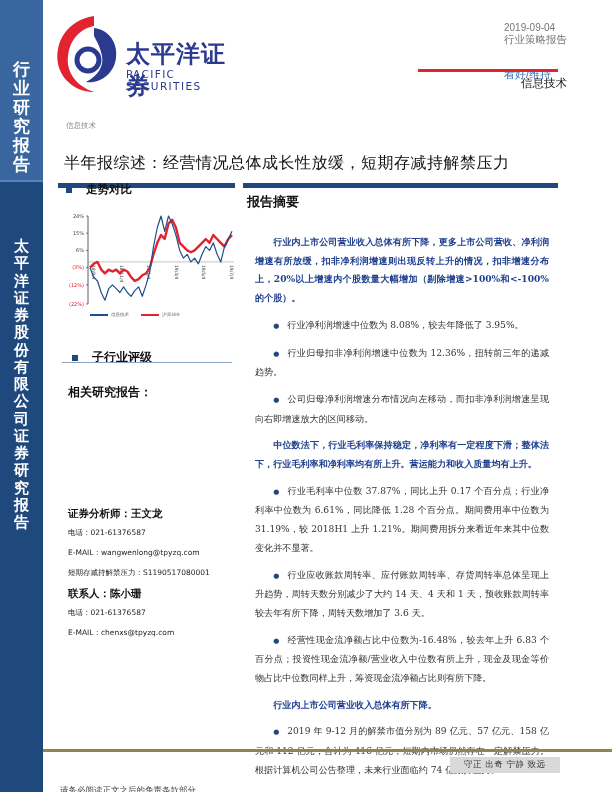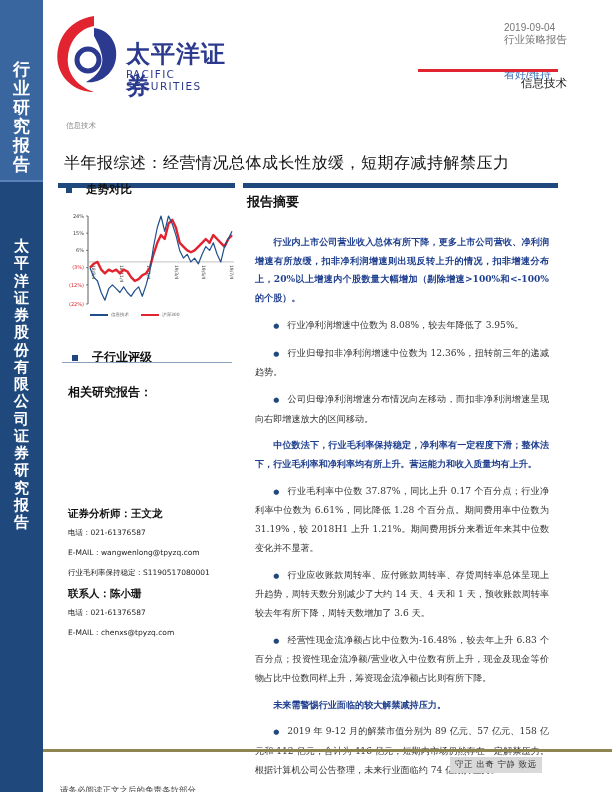--- a/index.html
+++ b/index.html
@@ -54,21 +54,21 @@
   .sum-title { position:absolute; left:247px; top:193px; font-weight:bold; font-size:13px; color:#111; }
   .summary { position:absolute; left:247px; top:225px; width:310px; font-size:9.1px; line-height:18.7px; color:#333; text-align:justify; }
   .summary p { margin:8px; }
   .summary .ind { text-indent:2em; }
   .summary .b { font-weight:bold; color:#1f3f8f; }
   .summary .bullet { color:#1f497d; font-size:7px; margin-right:8px; display:inline-block; text-indent:0; }
   .summary .risk-lbl { font-weight:bold; color:#1f3f8f; }
 
   .footer-line { position:absolute; left:43px; top:749px; width:569px; height:3px; background:#8f8552; }
   .footer-l { position:absolute; left:60px; top:785px; font-size:8.5px; color:#444; }
-  .footer-r { position:absolute; left:450px; top:757px; font-size:8.5px; color:#333; background:#d9d9d9; padding:2px 5px; letter-spacing:0.5px; }
+  .footer-r { position:absolute; left:450px; top:757px; font-size:8.5px; color:#333; background:#d9d9d9; padding:2px 14px; letter-spacing:0.5px; }
 </style>
 </head>
 <body>
 
 <div class="left-bar">
   <div class="top-seg"></div>
   <div class="divider"></div>
   <div class="vert-text vt1">
     <span>行</span>
       <span>业</span>
@@ -169,36 +169,36 @@
   <div class="sq"></div>
   <span>子行业评级</span>
 </div>
 <div class="thin-line"></div>
 <div class="related">相关研究报告：</div>
 
 <div class="contact">
   <div class="row bold">证券分析师：王文龙</div>
   <div class="row">电话：021-61376587</div>
   <div class="row">E-MAIL：wangwenlong@tpyzq.com</div>
-  <div class="row">行业毛利率保持稳定：S1190517080001</div>
+  <div class="row">短期存减持解禁压力：S1190517080001</div>
   <div class="row bold">联系人：陈小珊</div>
   <div class="row">电话：021-61376587</div>
   <div class="row">E-MAIL：chenxs@tpyzq.com</div>
 </div>
 
 <div class="sum-title">报告摘要</div>
 <div class="summary">
   <p class="ind b">行业内上市公司营业收入总体有所下降，更多上市公司营收、净利润增速有所放缓，扣非净利润增速则出现反转上升的情况，扣非增速分布上，20%以上增速内个股数量大幅增加（剔除增速&gt;100%和&lt;-100%的个股）。</p>
   <p class="ind"><span class="bullet">●</span><span>行业净利润增速中位数为 8.08%，较去年降低了 3.95%。</span></p>
   <p class="ind"><span class="bullet">●</span><span>行业归母扣非净利润增速中位数为 12.36%，扭转前三年的递减趋势。</span></p>
   <p class="ind"><span class="bullet">●</span><span>公司归母净利润增速分布情况向左移动，而扣非净利润增速呈现向右即增速放大的区间移动。</span></p>
   <p class="ind b">中位数法下，行业毛利率保持稳定，净利率有一定程度下滑；整体法下，行业毛利率和净利率均有所上升。营运能力和收入质量均有上升。</p>
   <p class="ind"><span class="bullet">●</span><span>行业毛利率中位数 37.87%，同比上升 0.17 个百分点；行业净利率中位数为 6.61%，同比降低 1.28 个百分点。期间费用率中位数为 31.19%，较 2018H1 上升 1.21%。期间费用拆分来看近年来其中位数变化并不显著。</span></p>
   <p class="ind"><span class="bullet">●</span><span>行业应收账款周转率、应付账款周转率、存货周转率总体呈现上升趋势，周转天数分别减少了大约 14 天、4 天和 1 天，预收账款周转率较去年有所下降，周转天数增加了 3.6 天。</span></p>
   <p class="ind"><span class="bullet">●</span><span>经营性现金流净额占比中位数为-16.48%，较去年上升 6.83 个百分点；投资性现金流净额/营业收入中位数有所上升，现金及现金等价物占比中位数同样上升，筹资现金流净额占比则有所下降。</span></p>
-  <p class="ind b">未来需警惕行业面临的较大解禁减持压力。</p>
+  <p class="ind b">行业内上市公司营业收入总体有所下降。</p>
   <p class="ind"><span class="bullet">●</span><span>2019 年 9-12 月的解禁市值分别为 89 亿元、57 亿元、158 亿元和 112 亿元，合计为 416 亿元，短期内市场仍然存在一定解禁压力。根据计算机公司公告整理，未来行业面临约 74 亿减持压力。</span></p>
   <p class="ind"><span class="risk-lbl">风险提示：</span><span>行业收入下滑风险；短期内解禁市值压力，待减持股份会对行业形成短期制约。</span></p>
 </div>
 
 <div class="footer-line"></div>
 <div class="footer-l">请务必阅读正文之后的免责条款部分</div>
 <div class="footer-r">守正 出奇 宁静 致远</div>
 
 </body></html>

